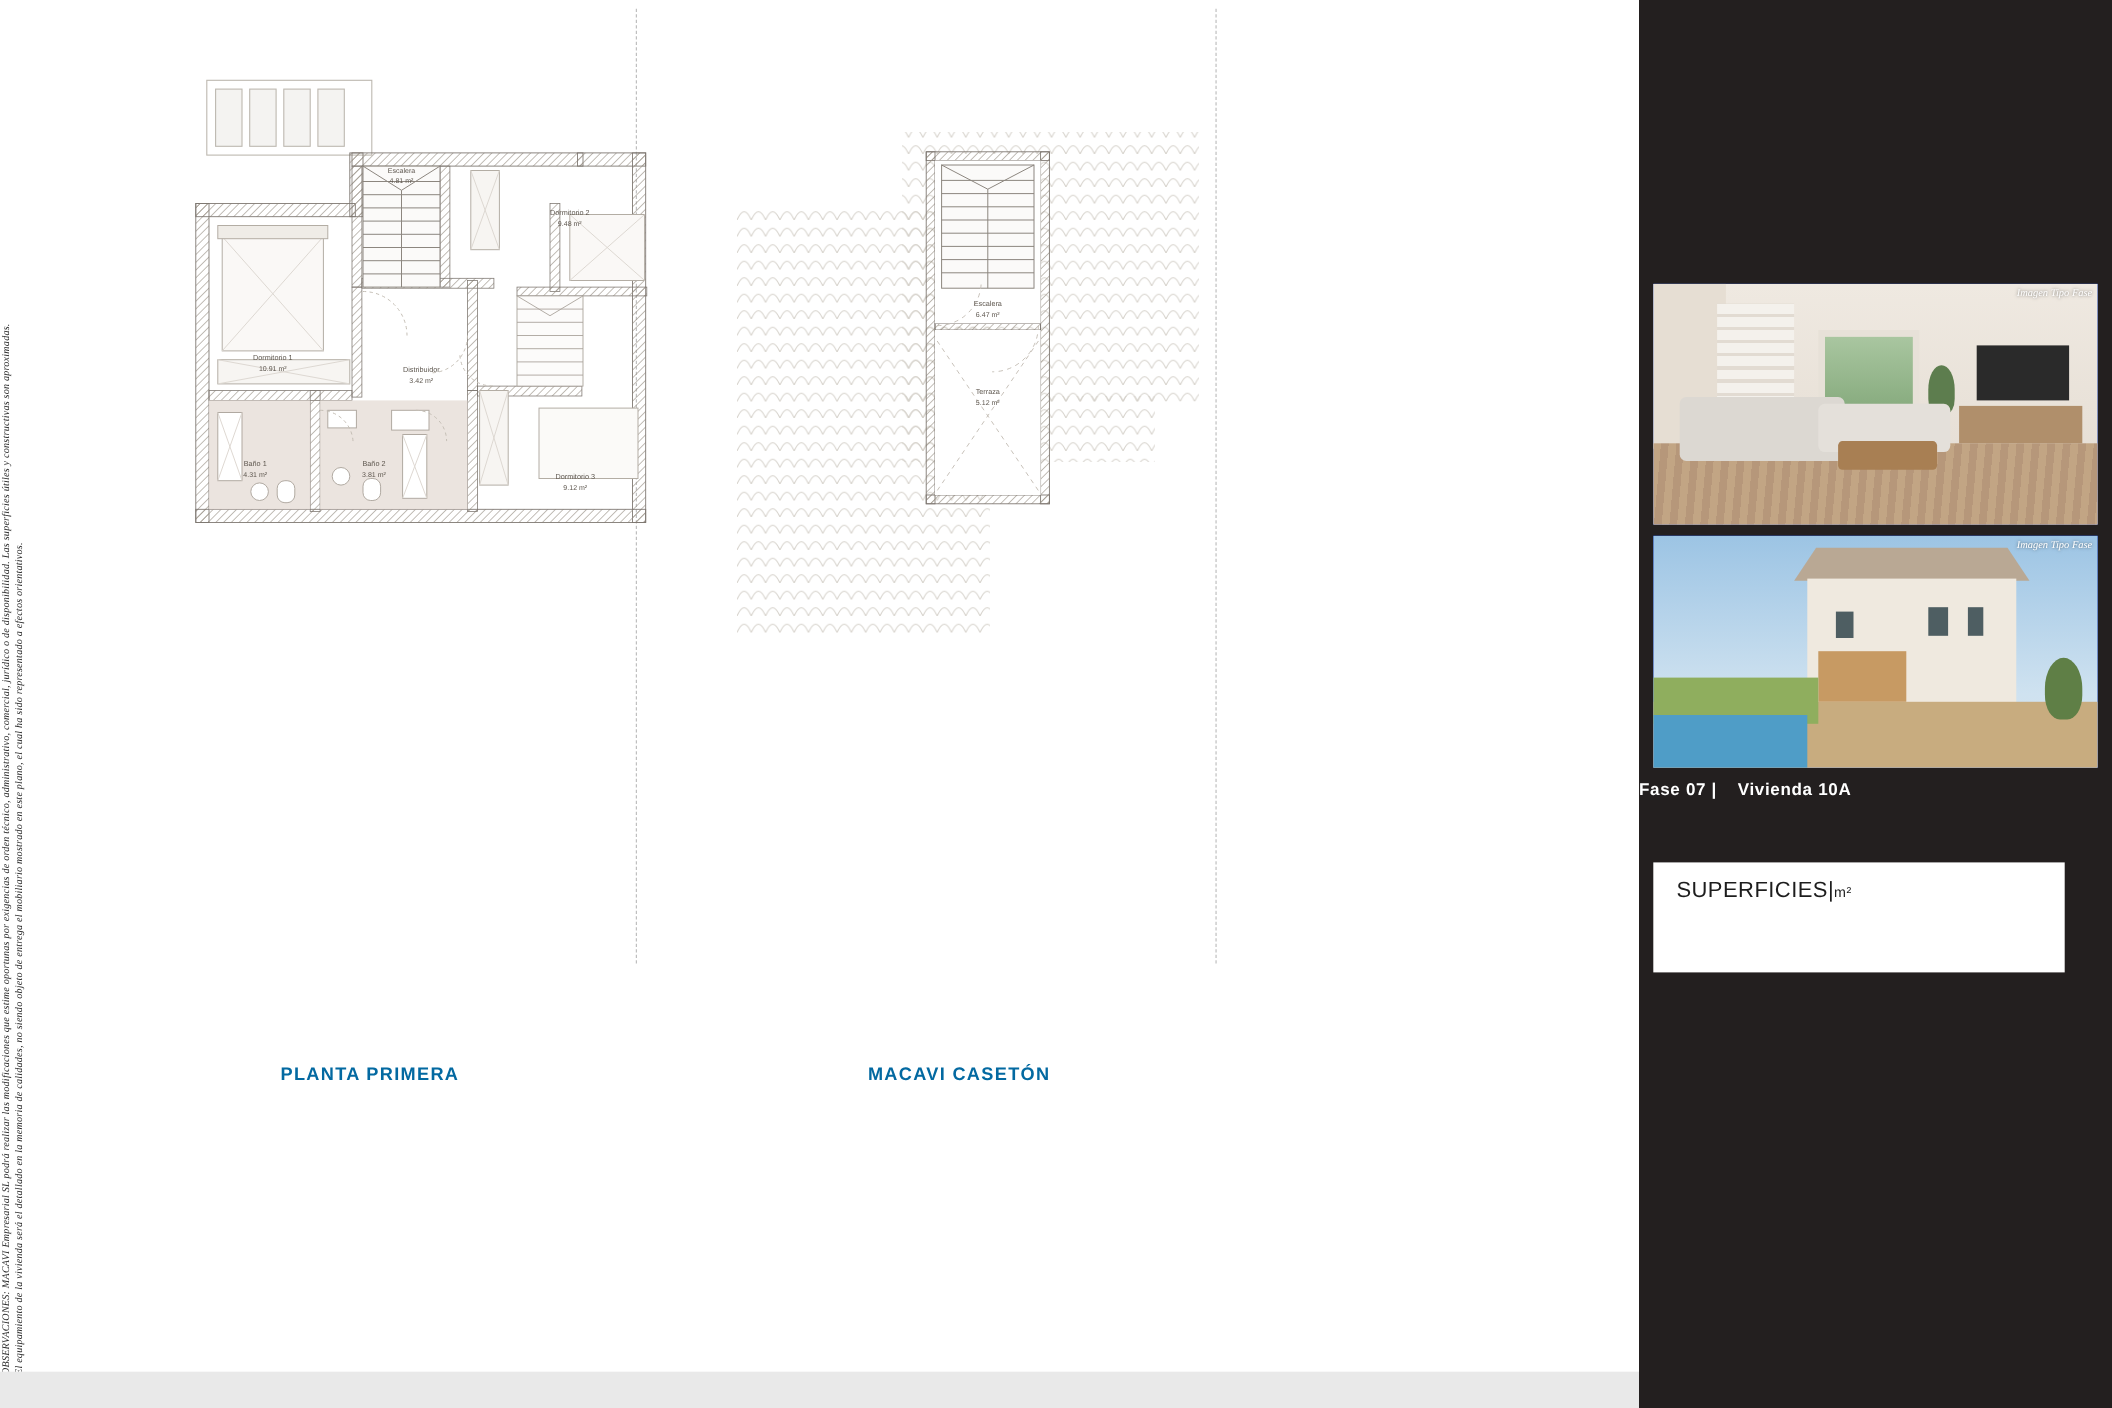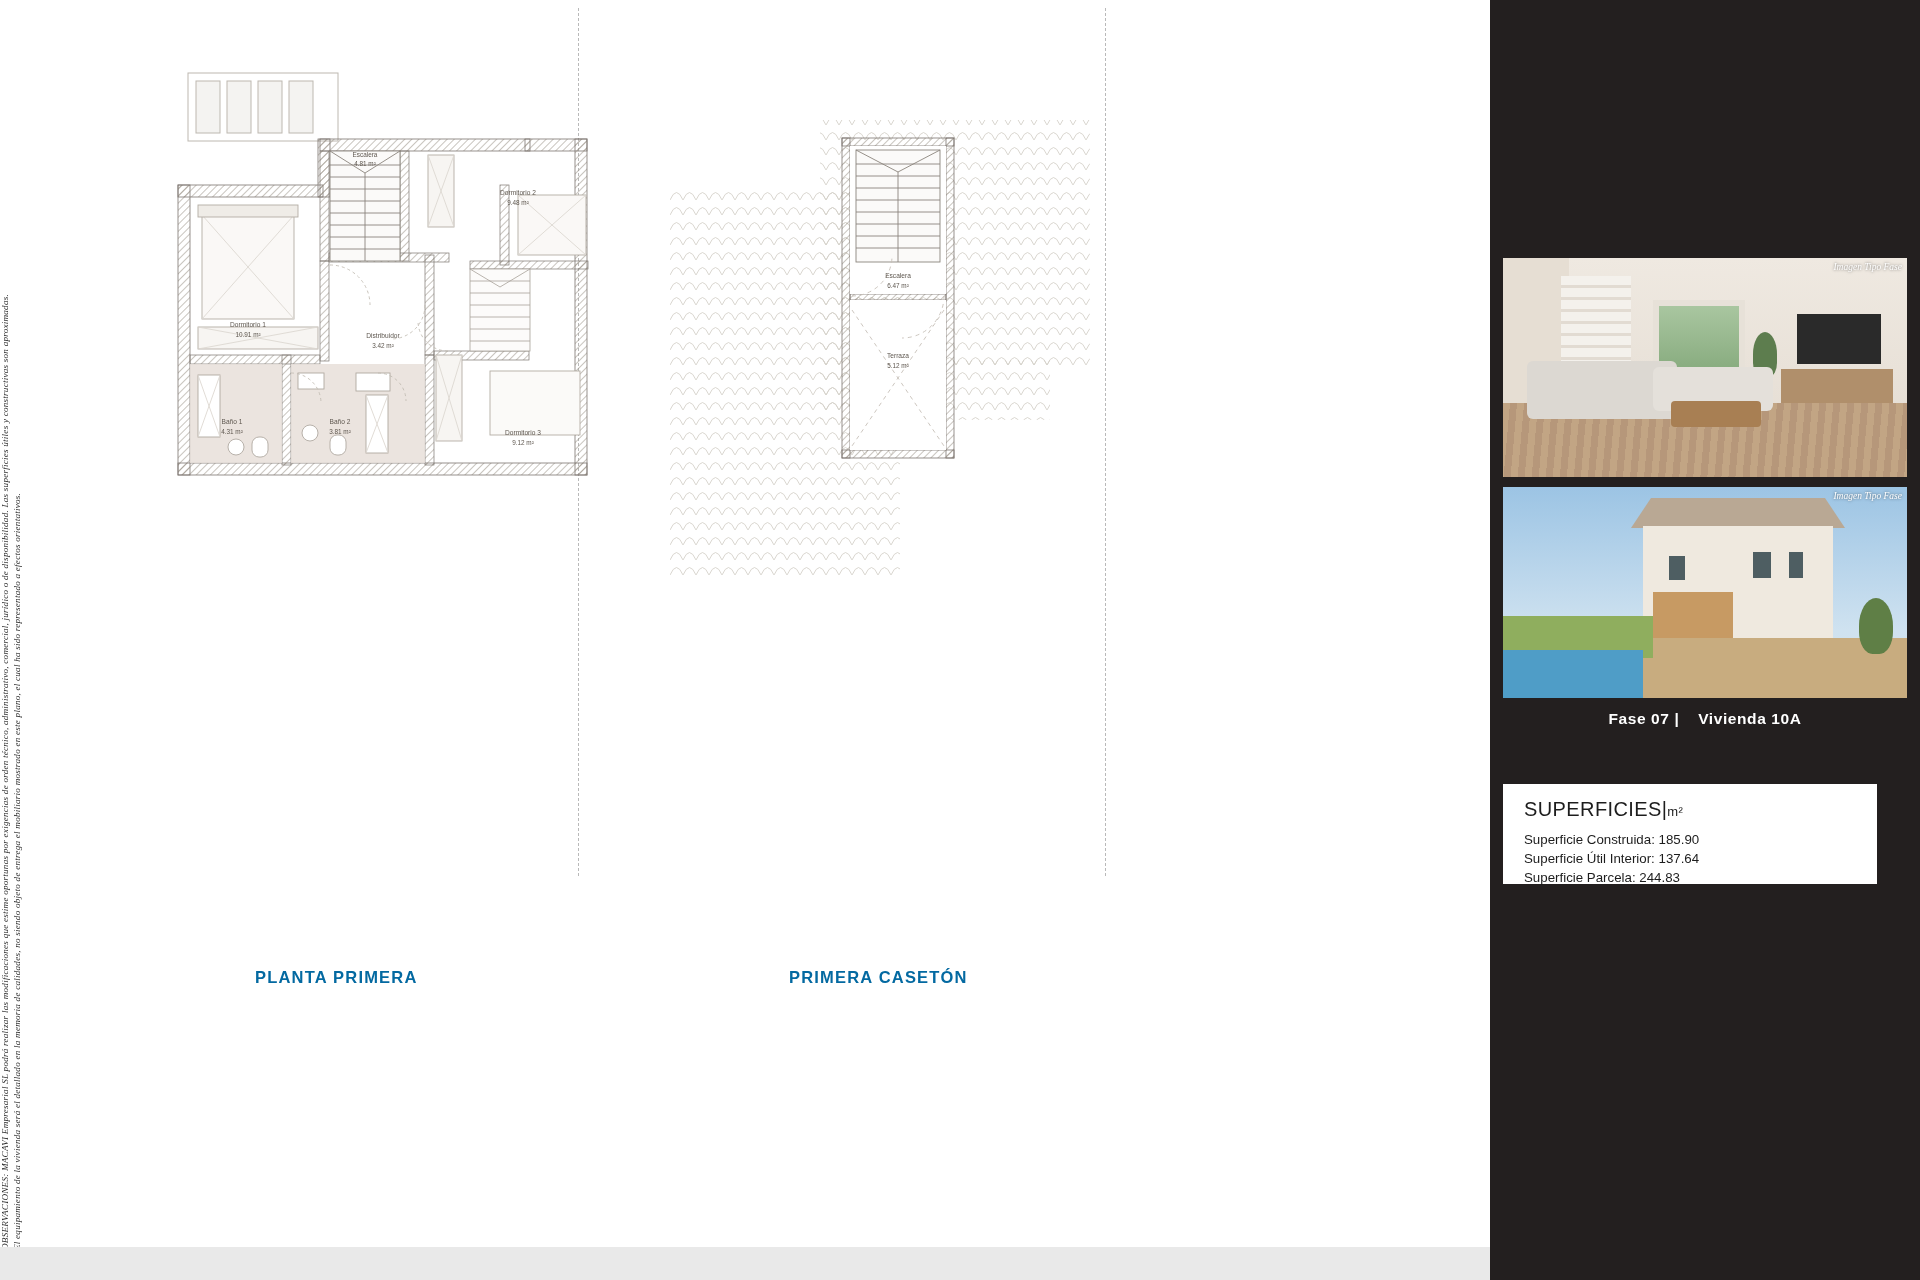--- a/index.html
+++ b/index.html
@@ -89,21 +89,20 @@
     font-family:"Liberation Serif", serif;
     font-style:italic;
     font-size:9.5px;
     color:#ffffff;
     text-shadow:0 0 3px rgba(0,0,0,.55);
     z-index:5;
   }
   .fase-line {
     position:absolute;
     left:0; right:0; top:710px;
-    text-align:center;
     color:#ffffff;
     font-size:15.5px;
     letter-spacing:.6px;
     font-weight:600;
   }
   .fase-line .sep { opacity:.85; padding:0 2px; }
   .surf-box {
     position:absolute;
     left:13px; top:784px;
     width:374px; height:100px;
@@ -367,21 +366,21 @@
         <g font-family="Liberation Sans, sans-serif" fill="#5e574f" text-anchor="middle">
           <text x="228" y="168" font-size="6.6">Escalera</text>
           <text x="228" y="178" font-size="6.4">6.47 m²</text>
           <text x="228" y="248" font-size="6.6">Terraza</text>
           <text x="228" y="258" font-size="6.4">5.12 m²</text>
         </g>
       </svg>
     </div>
 
     <div class="plan-title t1">PLANTA PRIMERA</div>
-    <div class="plan-title t2">PRIMERA CASETÓN</div>
+    <div class="plan-title t2">MACAVI CASETÓN</div>
 
     <div class="bottom-strip"></div>
   </div>
 
   <div class="right-panel">
 
     <div class="photo p1">
       <div class="int-bg"></div>
       <div class="int-wallL"></div>
       <div class="int-stair"></div>
@@ -416,20 +415,15 @@
     <div class="fase-line">
       <span>Fase 07 |</span>
       <span class="sep">&nbsp;</span>
       <span>Vivienda 10A</span>
     </div>
 
     <div class="surf-box">
       <div class="surf-title">
         <span>SUPERFICIES|</span><span class="m2">m²</span>
       </div>
-      <div class="surf-list">
-        <div>Superficie Construida:  185.90</div>
-        <div>Superficie Útil Interior: 137.64</div>
-        <div>Superficie Parcela: 244.83</div>
-      </div>
     </div>
   </div>
 </div>
 
 </body></html>

